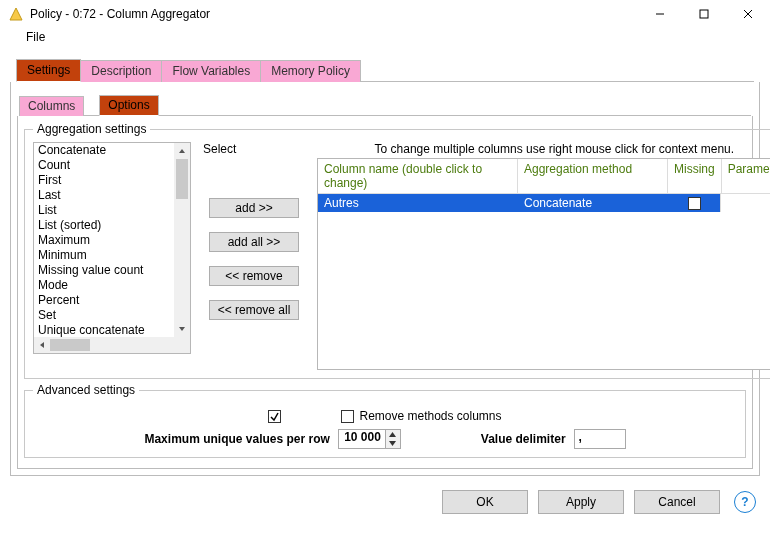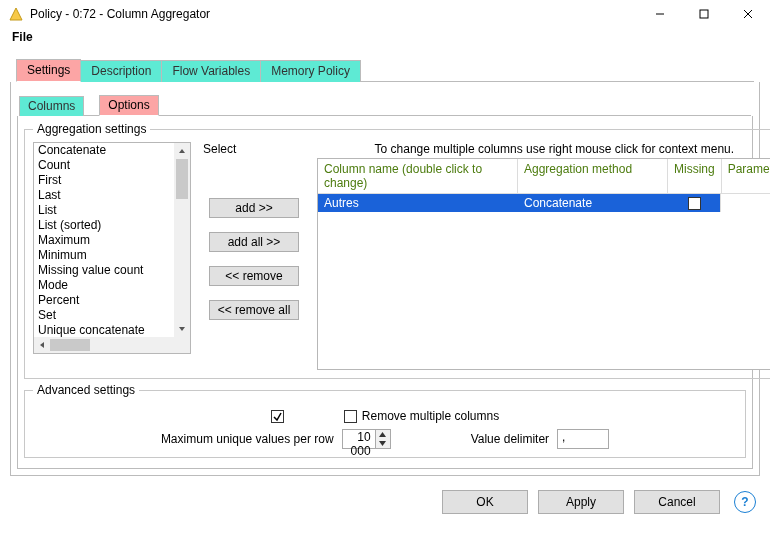--- a/index.html
+++ b/index.html
@@ -5,26 +5,26 @@
   * { box-sizing: border-box; font-family: "Segoe UI", Tahoma, sans-serif; font-size: 12px; }
   html, body { margin: 0; padding: 0; }
   body { width: 770px; height: 547px; background: #fff; color: #000; overflow: hidden; }
 
   .titlebar { height: 28px; display: flex; align-items: center; padding: 0 0 0 8px; }
   .titlebar .icon-slot { width: 16px; height: 16px; margin-right: 6px; display:flex; align-items:center; justify-content:center; }
   .titlebar .title { flex: 0 0 auto; }
   .titlebar .spacer { flex: 1; }
   .titlebar .win-btn { width: 44px; height: 28px; display: flex; align-items: center; justify-content: center; }
 
-  .menubar { height: 20px; padding: 0 6px; font-weight: bold; }
+  .menubar { height: 20px; padding: 0 20px; }
   .menubar .menu-item { display: inline-block; padding: 2px 6px; }
 
   .tab-row { display: flex; align-items: flex-end; border-bottom: 1px solid #bbb; margin: 4px 6px 0 6px; }
-  .tab { padding: 3px 10px 4px 10px; border: 1px solid #bbb; border-bottom: none; background: #5eead4; margin-right: -1px; position: relative; top: 1px; color:#333; }
-  .tab.active { background: #fca5a5; border-bottom: 1px solid #fff; z-index: 2; color:#000; }
+  .tab { padding: 3px 10px 4px 10px; border: 1px solid #bbb; border-bottom: none; background: #f9a8d4; margin-right: -1px; position: relative; top: 1px; color:#333; }
+  .tab.active { background: #c2410c; border-bottom: 1px solid #fff; z-index: 2; color:#000; }
 
   .tab-row.inner { margin: 6px 2px 0 2px; gap: 16px; }
   .tab.sm { padding: 2px 8px 3px 8px; }
 
   .content { padding: 6px 10px 4px 10px; }
   .panel { border: 1px solid #bbb; border-top: none; padding: 6px; }
 
   fieldset.group { border: 1px solid #c8c8c8; margin: 4px 2px; padding: 6px 8px 8px 8px; }
   fieldset.group > legend { padding: 0 4px; color: #000000; }
 
@@ -58,26 +58,26 @@
   .th.c4 { flex: 1; }
   .trow { display:flex; align-items:center; background:#0a84ff;  background:#0a62ff; color:#fff; height:18px; }
   .td { padding:1px 6px; }
   .td.c1 { flex: 0 0 200px; }
   .td.c2 { flex: 0 0 150px; }
   .td.c3 { flex: 0 0 52px; display:flex; justify-content:center; }
   .td.c4 { flex: 1; background:#fff; height:100%; border-left:1px solid #dcdcdc; }
   .chk { width:13px; height:13px; background:#fff; border:1px solid #333; }
 
   .adv-row { display:flex; align-items:center; justify-content:center; gap:60px; margin:6px 0; }
-  .adv-row2 { display:flex; align-items:center; justify-content:center; gap:80px; margin:6px 0 0 0; }
+  .adv-row2 { display:flex; align-items:center; justify-content:center; gap:80px; margin:6px 0 0 0;font-weight:bold; }
   .chklabel { display:flex; align-items:center; gap:5px; }
   .chkbox { width:13px; height:13px; border:1px solid #333; display:flex; align-items:center; justify-content:center; background:#fff; }
   .fld { display:flex; align-items:center; gap:8px; }
   .numbox-wrap { display:flex; align-items:center; }
-  .numbox { width:34px; height:20px; border:1px solid #a9a9a9; padding:0 4px; text-align:right; background:#fff; }
+  .numbox { width:48px; height:20px; border:1px solid #a9a9a9; padding:0 4px; text-align:right; background:#fff; }
   .spinners { width:15px; height:20px; display:flex; flex-direction:column; border:1px solid #a9a9a9; border-left:none; }
   .spin { flex:1; display:flex; align-items:center; justify-content:center; background:#f0f0f0; }
   .txtbox { width:52px; height:20px; border:1px solid #a9a9a9; padding:0 4px; background:#fff; }
 
   .footer { display:flex; justify-content:flex-end; align-items:center; gap:10px; padding:10px 14px 10px 0; }
   .footer .btn { min-width:86px; padding:4px 10px; }
   .help { width:22px; height:22px; border:1.5px solid #1a7fd4; border-radius:50%; color:#1a7fd4; display:flex; align-items:center; justify-content:center; font-weight:bold; font-size:13px; margin-left:4px; }
 
   .trow { background:#1a62d9; }
 </style>
@@ -220,21 +220,21 @@
         <div class="adv-row">
           <label class="chklabel">
             <span class="chkbox">
                 <svg width="11" height="11">
                   <polyline points="2,6 5,9 9,2" fill="none" stroke="#000" stroke-width="1.5"></polyline>
                 </svg>
               </span>
           </label>
           <label class="chklabel">
             <span class="chkbox"></span>
-            <span>Remove multiple columns</span>
+            <span>Remove methods columns</span>
           </label>
         </div>
 
         <div class="adv-row2">
           <div class="fld">
             <span>Maximum unique values per row</span>
             <span class="numbox-wrap">
               <span class="numbox">10 000</span>
               <span class="spinners">
                 <span class="spin">

